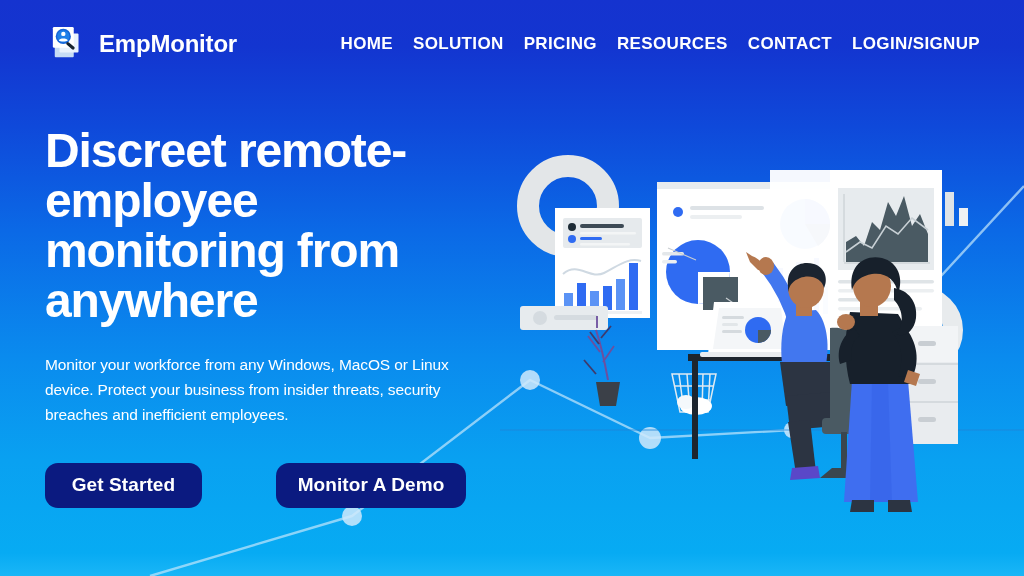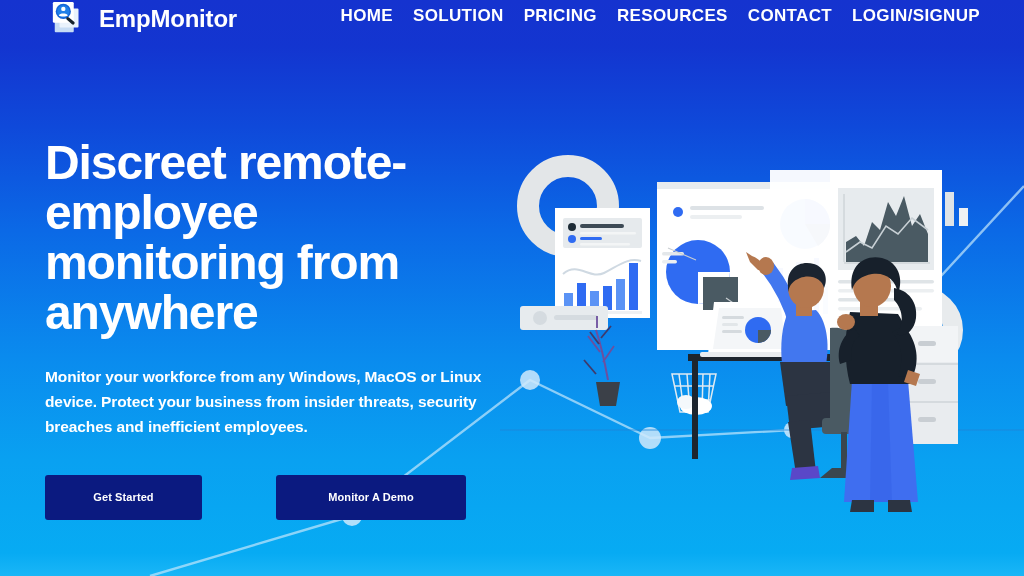--- a/index.html
+++ b/index.html
@@ -20,53 +20,53 @@
       #07abf3 96%,
       #1ab6f7 100%);
   }
 
   
   .deco { position:absolute; inset:0; width:1024px; height:576px; pointer-events:none; }
 
   
   .header {
     position:absolute; top:0; left:0; width:1024px; height:88px;
-    display:flex; align-items:flex-start; padding:0 34px 0 50px; z-index:40;
+    display:flex; align-items:center; padding:0 34px 0 50px; z-index:40;
   }
   .brand { display:flex; align-items:center; gap:11px; }
   .brand-mark { width:38px; height:38px; position:relative; flex:0 0 auto; }
   .brand-text {
     color:#ffffff; font-size:24px; font-weight:bold; letter-spacing:-0.2px;
     white-space:nowrap;
   }
   .nav { margin-left:auto; display:flex; align-items:center; gap:0px; }
   .nav-item {
     color:#ffffff; font-size:17px; font-weight:bold; letter-spacing:0.35px;
     padding:6px 10px; white-space:nowrap; cursor:pointer;
     display:flex; align-items:center; gap:3px;
   }
   .chev { display:inline-block; width:7px; height:7px; position:relative; top:-1px; }
 
   
-  .hero { position:absolute; left:45px; top:138px; width:480px; z-index:30; }
+  .hero { position:absolute; left:45px; top:126px; width:480px; z-index:30; }
   .hero h1 {
     color:#ffffff; font-size:48px; line-height:1.04; font-weight:bold;
     letter-spacing:-1.1px; margin-bottom:26px; max-width:420px;
   }
   .hero p {
-    color:#ffffff; font-size:15.5px; line-height:1.62; font-weight:bold;
+    color:#ffffff; font-size:15.5px; line-height:1.62; font-weight:normal;
     max-width:455px; letter-spacing:-0.1px;margin-top:21px;
   }
   .cta-row { display:flex; gap:74px; margin-top:36px; }
   .btn {
     background:#0b1a80; color:#ffffff; border:none; cursor:pointer;
     font-family:"Liberation Sans", sans-serif;
-    font-size:11px; font-weight:bold; letter-spacing:0.1px;
+    font-size:19px; font-weight:bold; letter-spacing:0.1px;
     height:45px; display:flex; align-items:center; justify-content:center;
-    border-radius:3px; white-space:nowrap;
+    border-radius:13px; white-space:nowrap;
   }
   .btn-primary { width:157px; }
   .btn-secondary { width:190px; }
 
   
   .illus { position:absolute; left:500px; top:130px; width:524px; height:446px; z-index:20; }
 </style>
 </head>
 <body>
 

